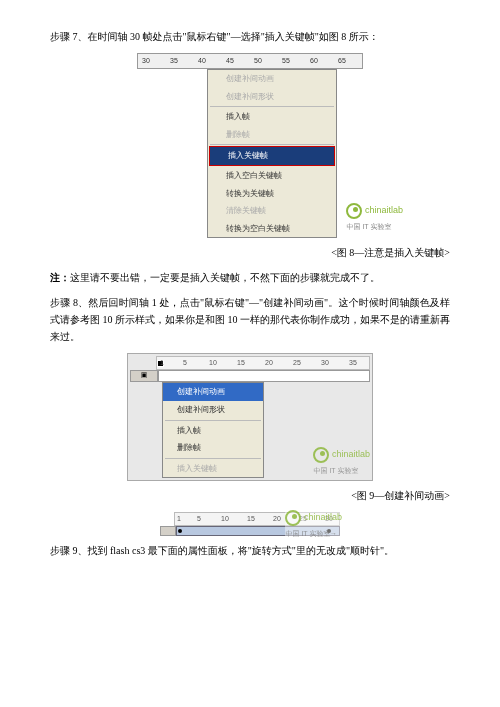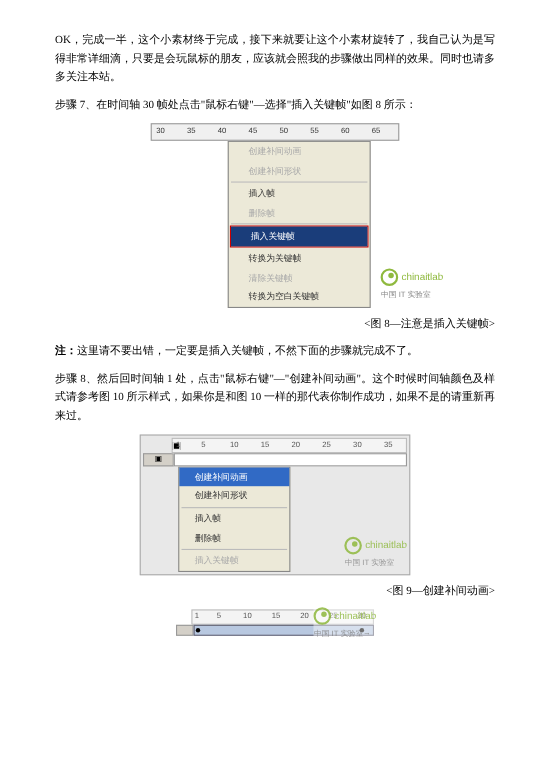--- a/index.html
+++ b/index.html
@@ -47,21 +47,20 @@
 .t10 .kf{position:absolute;width:4px;height:4px;background:#000;border-radius:50%;top:2px}
 .t10 .arr{position:absolute;right:2px;top:1px;font-size:7px;color:#333}
 .logo10{position:absolute;right:-2px;top:-2px;font-family:Arial;font-size:9px;color:#8fb93e;opacity:.85;background:rgba(255,255,255,.5)}
 .logo10 .sub{font-size:7px;color:#888}
 </style>
 </head>
 <body>
 
 <div class="page">
 
-<p>OK，完成一半，这个小素材终于完成，接下来就要让这个小素材旋转了，我自己认为是写得非常详细滴，只要是会玩鼠标的朋友，应该就会照我的步骤做出同样的效果。同时也请多多关注本站。</p>
 <p>步骤 7、在时间轴 30 帧处点击"鼠标右键"—选择"插入关键帧"如图 8 所示：</p>
 
 <div class="fig">
  <div class="fig-inner">
   <div class="ruler">
    <span style="left:4px">30</span>
           <span style="left:32px">35</span>
           <span style="left:60px">40</span>
           <span style="left:88px">45</span>
           <span style="left:116px">50</span>
@@ -72,20 +71,21 @@
   <div class="menu8">
    <div class="item dis">创建补间动画</div>
    <div class="item dis">创建补间形状</div>
    <div class="sep"></div>
    <div class="item">插入帧</div>
    <div class="item dis">删除帧</div>
    <div class="sep"></div>
    <div class="box">
     <div class="sel">插入关键帧</div>
    </div>
+   <div class="item">插入空白关键帧</div>
    <div class="item">转换为关键帧</div>
    <div class="item dis">清除关键帧</div>
    <div class="item">转换为空白关键帧</div>
   </div>
   <div class="logo8"><span class="circ"></span> <span>chinaitlab</span><br><span class="sub">中国 IT 实验室</span></div>
  </div>
 </div>
 
 <p class="caption">&lt;图 8—注意是插入关键帧&gt;</p>
 
@@ -142,14 +142,15 @@
             <span class="kf" style="left:1px"></span>
             <span class="kf" style="left:150px"></span>
             <span class="arr">→</span>
           </div>
         </div>
   <div class="logo10"><span class="circ"></span> <span>chinaitlab</span><br><span class="sub">中国 IT 实验室</span></div>
  </div>
 </div>
 
 
+<p>步骤 9、找到 flash cs3 最下面的属性面板，将"旋转方式"里的无改成"顺时针"。</p>
 
 </div>
 
 </body></html>

